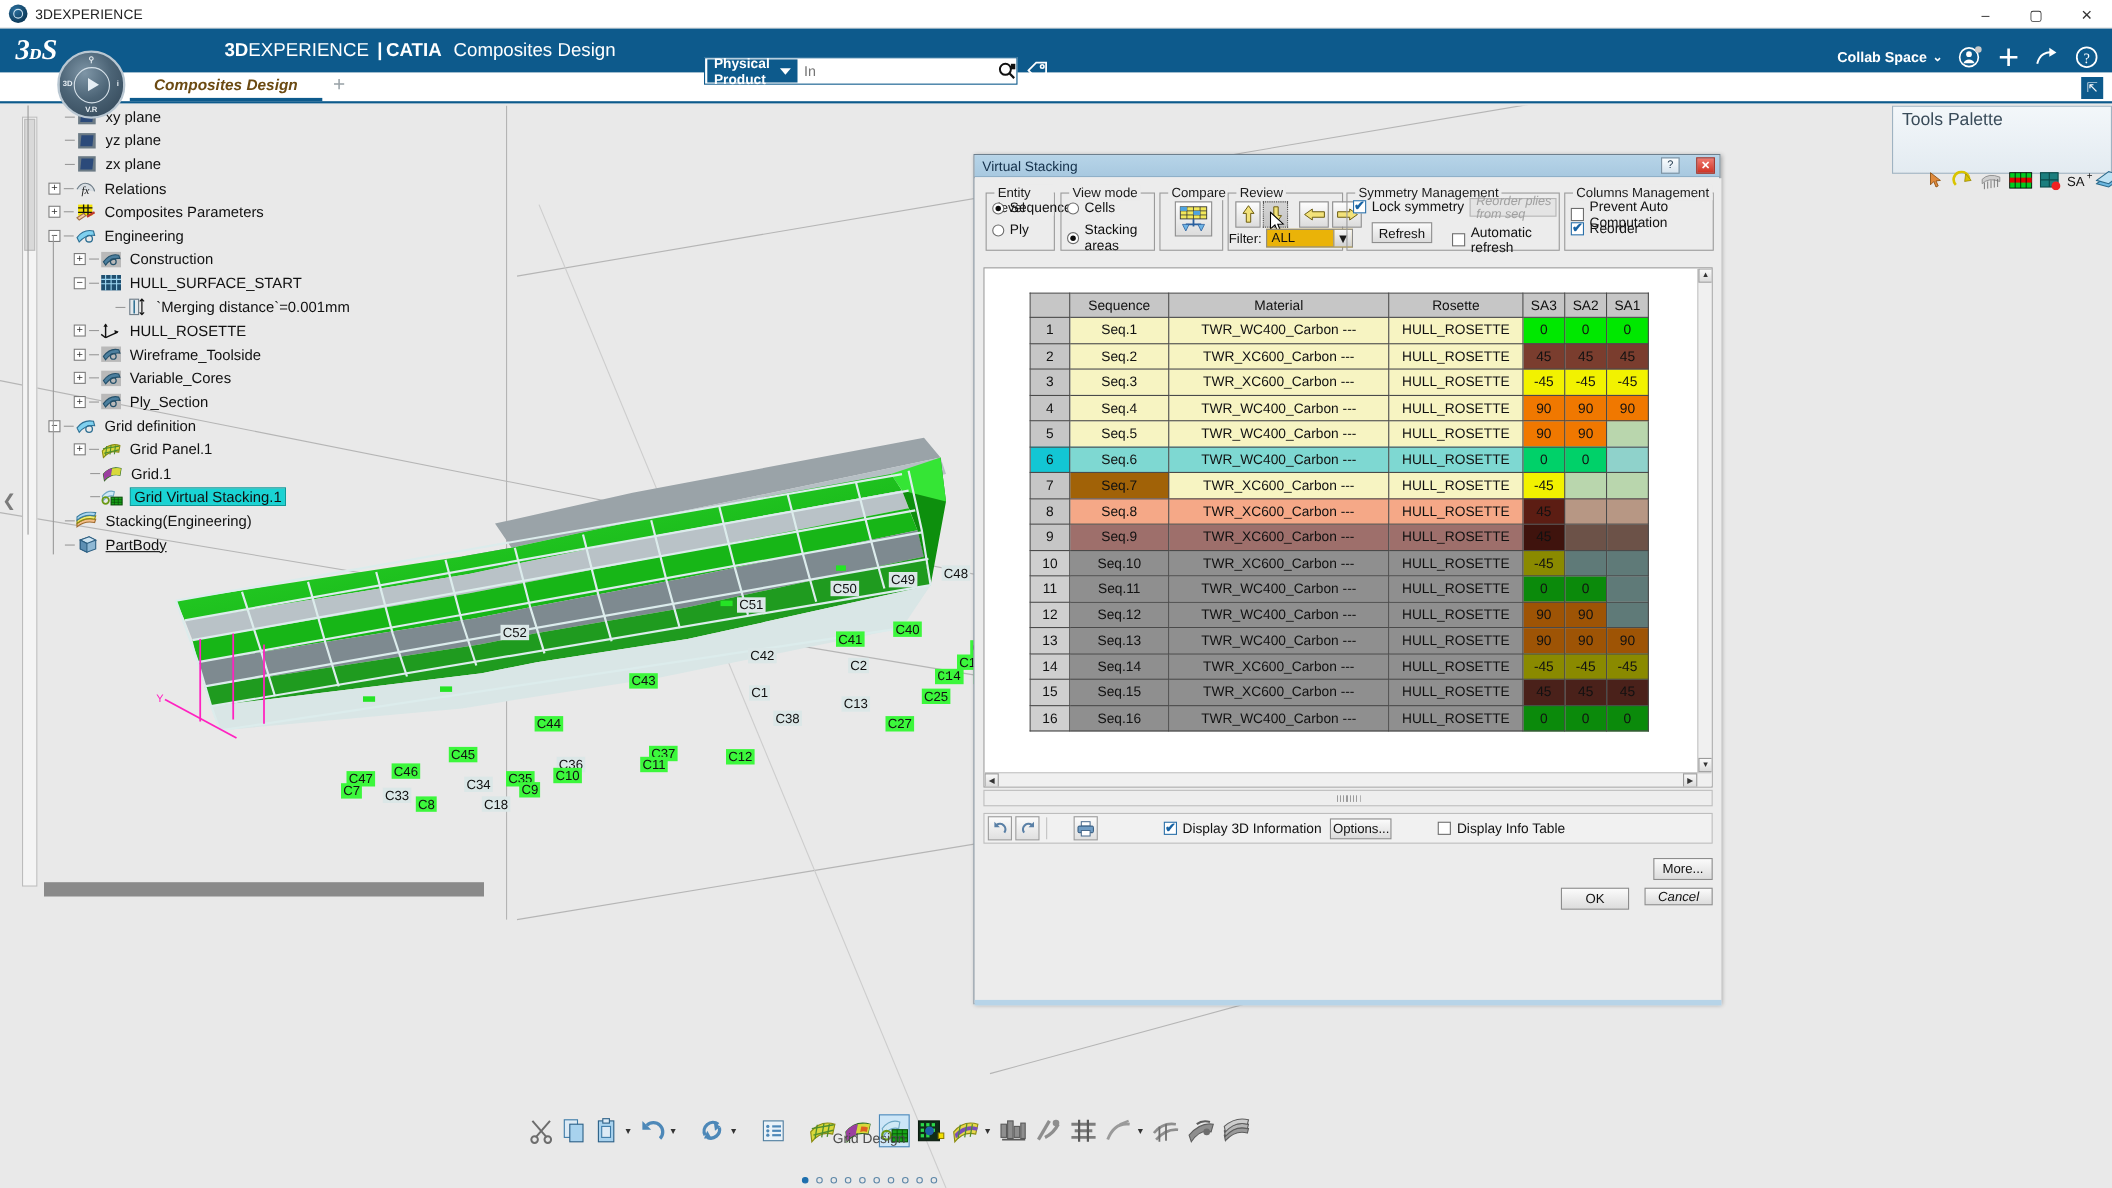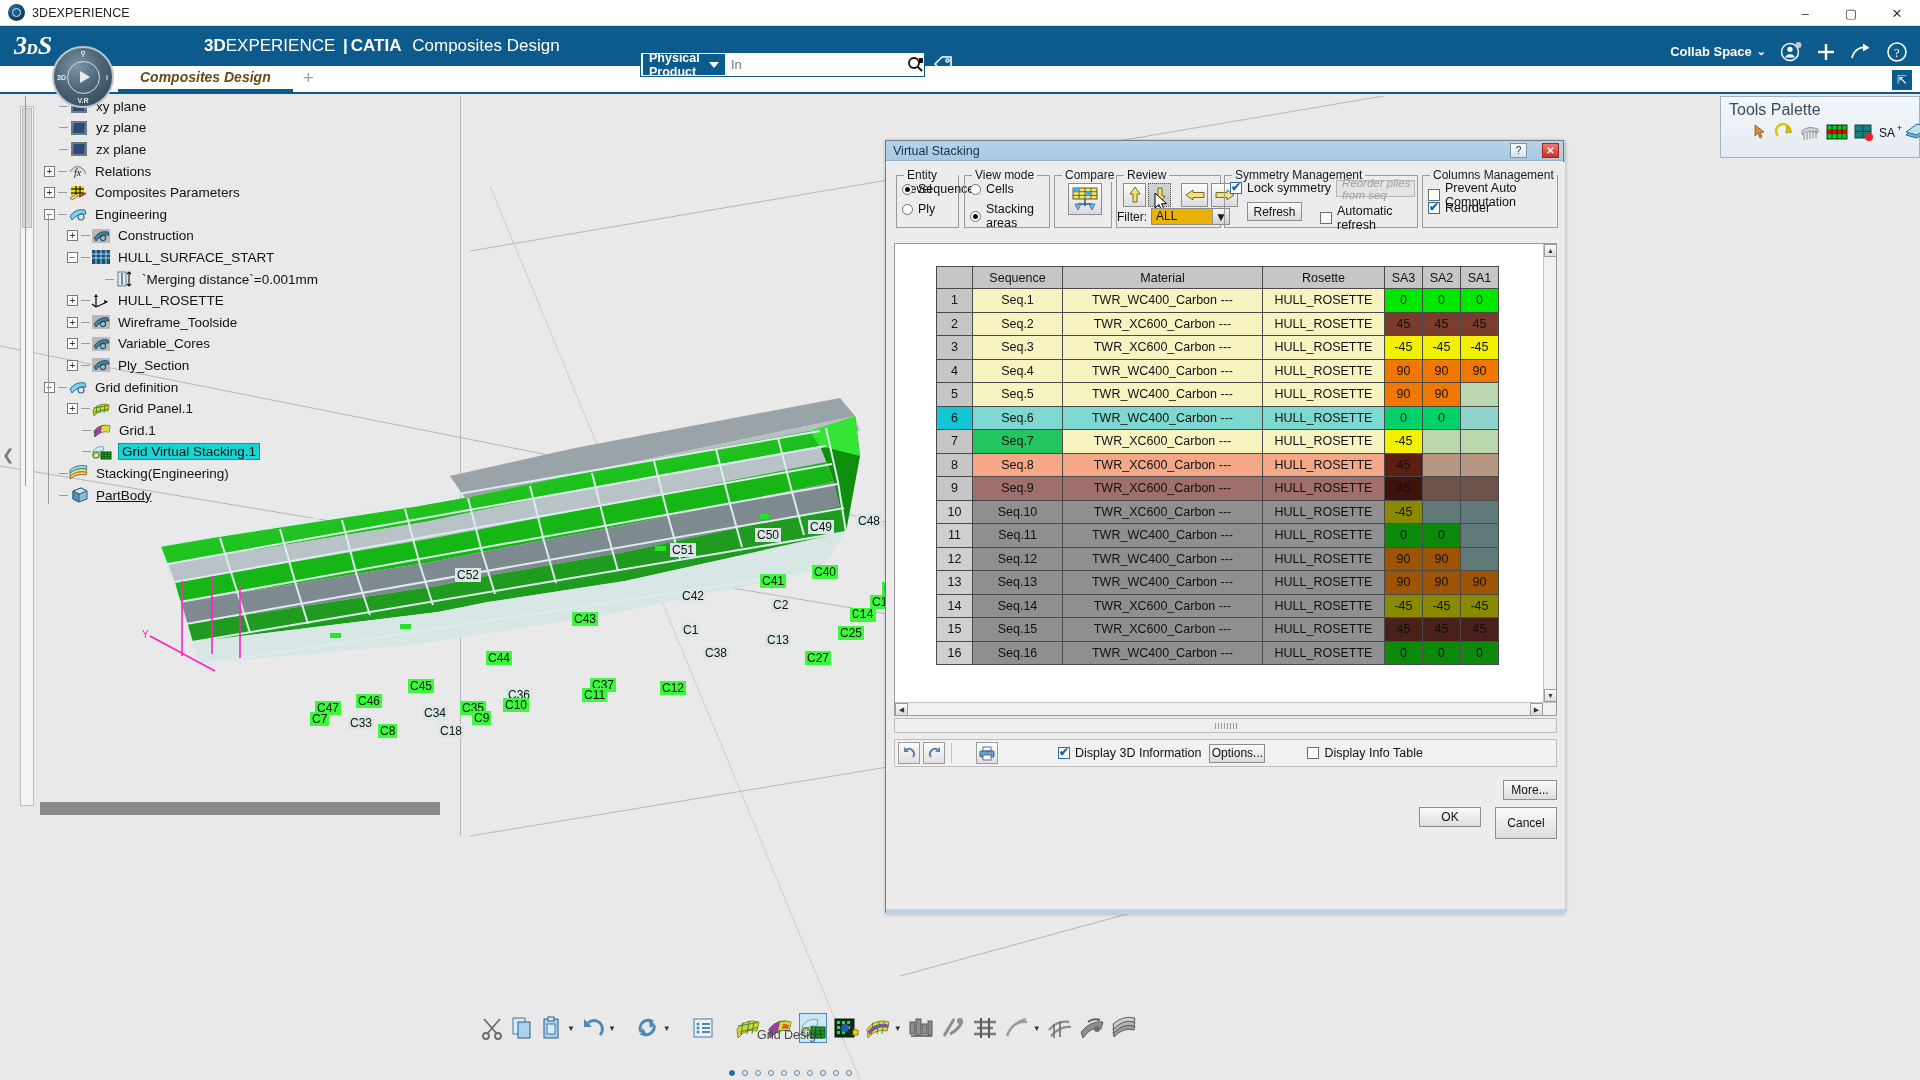--- a/index.html
+++ b/index.html
@@ -106,21 +106,21 @@
   
   .model{ position:absolute; left:120px; top:290px; width:760px; height:280px;}
   .celllabel{ position:absolute; font-size:12px; color:#111; padding:0 2px; white-space:nowrap;}
   .celllabel.g{ background:#3cf73c;}
   .celllabel.w{ background:#dbe7e7;}
 
   
   .toolspal{ position:absolute; right:0; top:0; width:200px; height:62px;
      background:linear-gradient(#f3f7fa,#e3ebf1); border:1px solid #9fb3c2;}
   .toolspal .tp-title{ font-size:16px; color:#3a4c5a; padding:4px 0 0 8px;}
-  .toolspal .tp-icons{ display:flex; align-items:center; gap:3px; padding:4px 0 0 30px;}
+  .toolspal .tp-icons{ display:flex; align-items:center; gap:3px; padding:4px 0 0 30px;margin-top:32px;}
   .tpicon{ width:22px;height:20px;}
   .tpsep{ width:1px;height:16px;background:#b8c4cd;}
 
   
   .bottombar{ position:absolute; left:480px; bottom:24px; width:620px; height:56px; display:flex;
      align-items:center; gap:6px;}
   .bticon{ width:30px;height:30px; display:flex; align-items:center;justify-content:center;}
   .btcaret{ font-size:8px; color:#333; margin-left:-3px;}
   .btsep{ width:1px;height:26px;background:#bdbdbd;margin:0 4px;}
   .bt-footer{ position:absolute; left:480px; bottom:4px; width:620px; display:flex;
@@ -190,21 +190,21 @@
      border:1px solid #bdbdbd;}
   .dlg-hsb .grip{ position:absolute; left:50%; top:4px; transform:translateX(-50%); width:22px;height:6px;
      background:repeating-linear-gradient(90deg,#9a9a9a 0 1px,transparent 1px 3px);}
 
   .btmrow{ position:absolute; left:8px; top:577px; width:663px; height:28px;
      border:1px solid #bdbdbd; background:#f1f1f1; display:flex; align-items:center; gap:0;}
   .sq{ width:22px;height:22px; border:1px solid #9c9c9c; background:linear-gradient(#fbfbfb,#e0e0e0);
      display:flex;align-items:center;justify-content:center; margin-left:3px;}
   .more-btn{ position:absolute; right:8px; top:618px; width:54px;height:20px;}
   .ok-btn{ position:absolute; right:84px; top:645px; width:62px;height:20px;}
-  .cancel-btn{ position:absolute; right:8px; top:645px; width:62px;height:32px;}
+  .cancel-btn{ position:absolute; right:8px; top:645px; width:62px;height:16px;font-style:italic;}
   .vs-footer{ position:absolute; left:0; bottom:0; width:679px; height:5px; background:#b7d4e8;}
 </style>
 </head>
 <body>
 
 <div class="win-titlebar">
   <div class="win-logo"></div>
   <div class="win-title">3DEXPERIENCE</div>
   <div class="win-btns">
     <div class="win-btn">–</div>
@@ -1065,21 +1065,21 @@
                 <td class="c-idx" style="background:#13c6d4">6</td>
                 <td class="c-seq" style="background:#7ed8d2">Seq.6</td>
                 <td class="c-mat" style="background:#7ed8d2">TWR_WC400_Carbon ---</td>
                 <td class="c-ros" style="background:#7ed8d2">HULL_ROSETTE</td>
                 <td class="c-sa" style="background:#00d169">0</td>
                 <td class="c-sa" style="background:#00d169">0</td>
                 <td class="c-sa" style="background:#8fd2cb"></td>
               </tr>
               <tr>
                 <td class="c-idx" style="background:#c6c6c6">7</td>
-                <td class="c-seq" style="background:#22c55e">Seq.7</td>
+                <td class="c-seq" style="background:#a16207">Seq.7</td>
                 <td class="c-mat" style="background:#f7f4c2">TWR_XC600_Carbon ---</td>
                 <td class="c-ros" style="background:#f7f4c2">HULL_ROSETTE</td>
                 <td class="c-sa" style="background:#f2f200">-45</td>
                 <td class="c-sa" style="background:#b9d6ad"></td>
                 <td class="c-sa" style="background:#b9d6ad"></td>
               </tr>
               <tr>
                 <td class="c-idx" style="background:#c6c6c6">8</td>
                 <td class="c-seq" style="background:#f5a887">Seq.8</td>
                 <td class="c-mat" style="background:#f5a887">TWR_XC600_Carbon ---</td>

